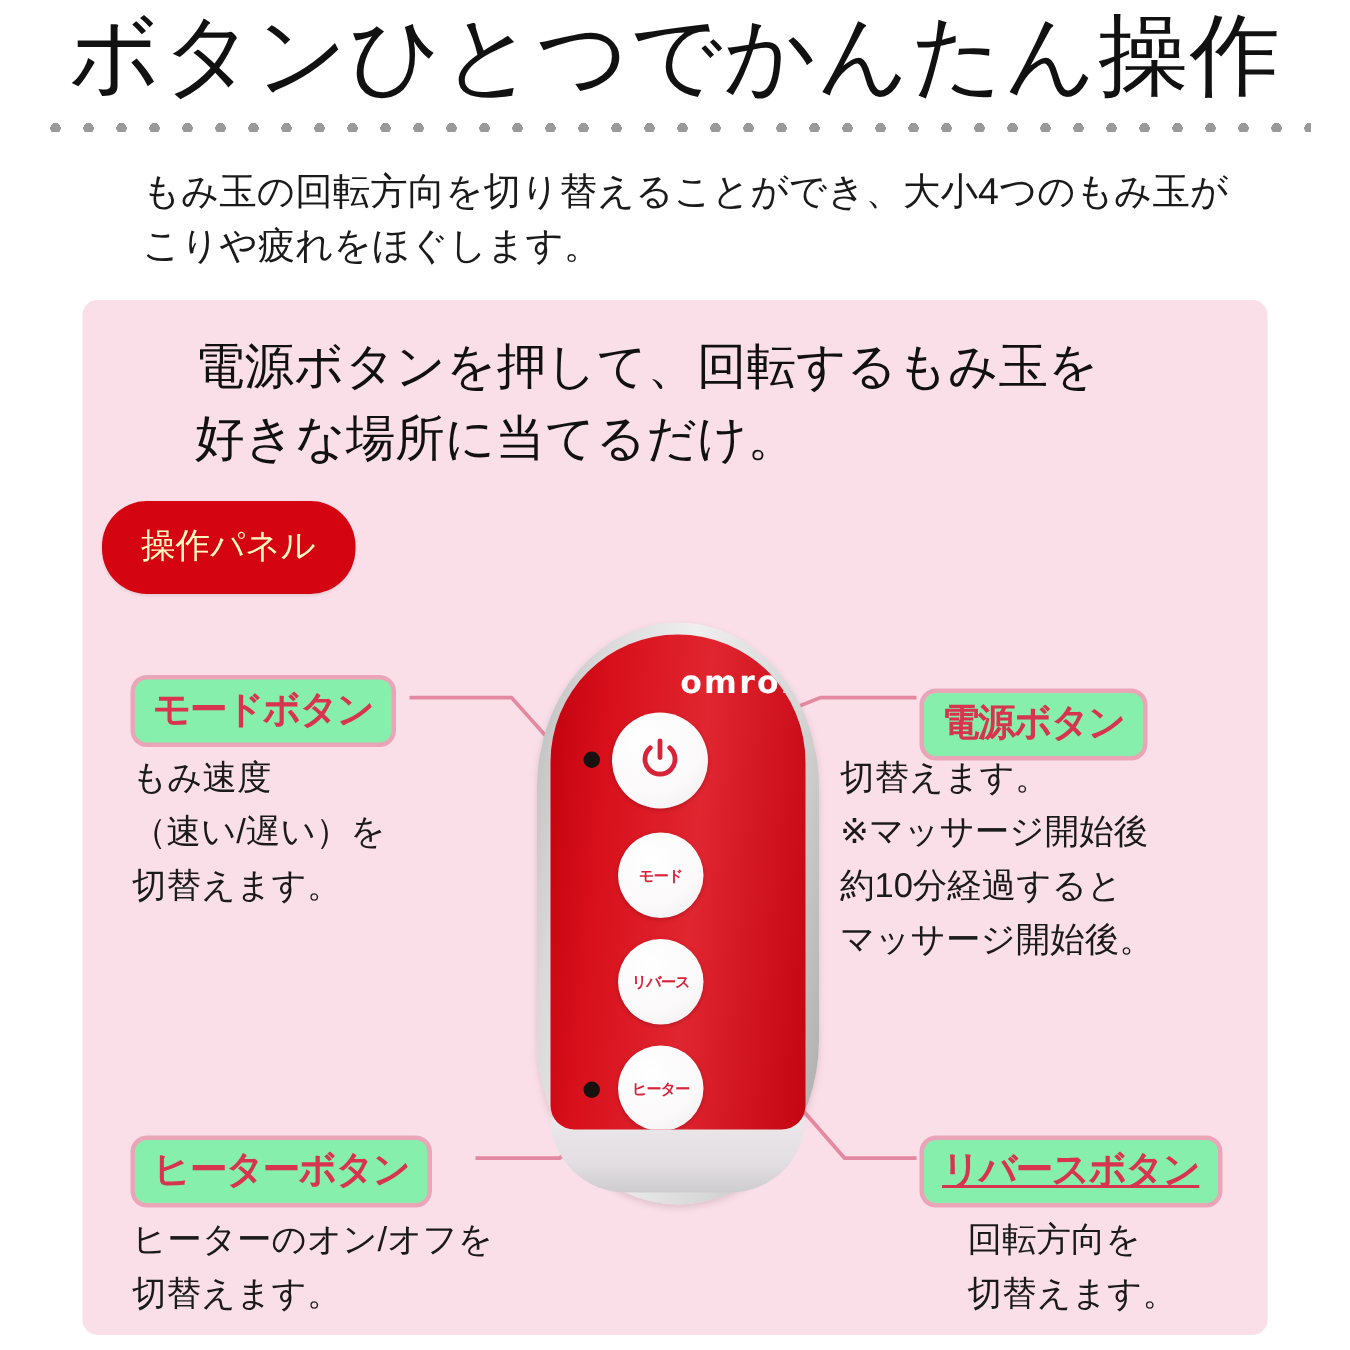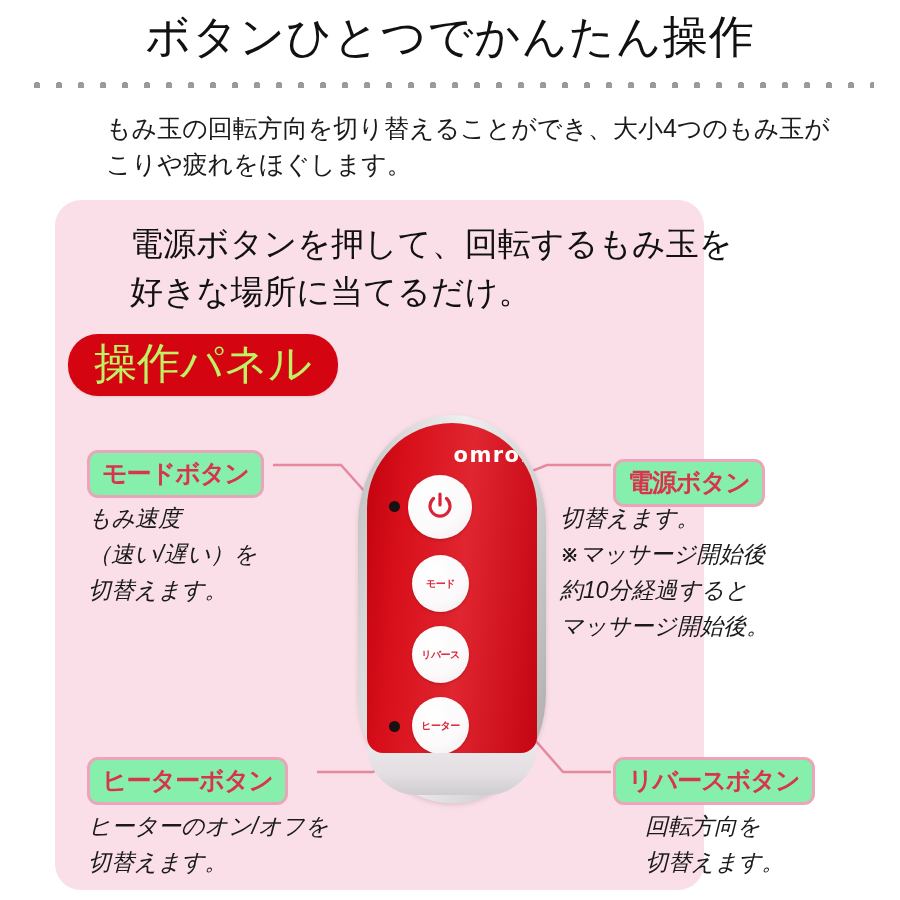--- a/index.html
+++ b/index.html
@@ -15,59 +15,59 @@
     position: relative;
   }
 
   
   #header-title {
     position: absolute;
     left: 0;
     top: 8px;
     width: 900px;
     text-align: center;
-    font-size: 45px;
+    font-size: 60px;
     line-height: 58px;
     color: #111111;
     letter-spacing: 1px;
     white-space: nowrap;
   }
   #dotted-divider {
     position: absolute;
     left: 26px;
     top: 80px;
     width: 848px;
     height: 8px;
     background-image: radial-gradient(circle closest-side, #9a9a9a 100%, transparent 100%);
     background-size: 22px 7px;
     background-position: 0 2px;
     background-repeat: repeat-x;
   }
 
   
   #intro-paragraph {
     position: absolute;
-    left: 106px;
+    left: 95px;
     top: 110px;
     width: 730px;
     font-size: 25px;
     line-height: 36px;
     color: #1a1a1a;
   }
   #intro-paragraph div { white-space: nowrap; }
 
   
   #pink-panel {
     position: absolute;
     left: 55px;
     top: 200px;
-    width: 649px;
+    width: 790px;
     height: 690px;
     background: #fadfe9;
-    border-radius: 26px;
+    border-radius: 10px;
   }
 
   
   #panel-lead {
     position: absolute;
     left: 75px;
     top: 20px;
     width: 700px;
     font-size: 33px;
     line-height: 48px;
@@ -75,22 +75,22 @@
   }
   #panel-lead div { white-space: nowrap; }
 
   
   #section-badge {
     position: absolute;
     left: 13px;
     top: 134px;
     padding: 6px 26px 10px 26px;
     background: #d40511;
-    color: #bef264;
-    font-size: 43px;
+    color: #fef9c3;
+    font-size: 23px;
     line-height: 46px;
     border-radius: 30px;
     white-space: nowrap;
     box-shadow: 0 1px 2px rgba(0,0,0,0.10);
   }
 
   
   #device {
     position: absolute;
     left: 303px;           
@@ -179,29 +179,29 @@
     padding: 5px 12px 7px 12px;
     white-space: nowrap;
     letter-spacing: -1px;
   }
   .callout-text {
     position: absolute;
     font-size: 23px;
     line-height: 36px;
     color: #1a1a1a;
   }
-  .callout-text div { white-space: nowrap; font-style: italic; }
+  .callout-text div { white-space: nowrap; }
 
   #badge-mode    { left: 32px;  top: 250px; }
   #text-mode     { left: 33px;  top: 300px; width: 260px; }
   #badge-power   { left: 558px; top: 259px; }
   #text-power    { left: 505px; top: 300px; width: 290px; }
   #badge-heater  { left: 32px;  top: 557px; }
   #text-heater   { left: 33px;  top: 608px; width: 300px; }
-  #badge-reverse { left: 558px; top: 557px; }
+  #badge-reverse { left: 558px; top: 557px; text-decoration: underline; }
   #text-reverse  { left: 590px; top: 608px; width: 240px; }
 
   
   #connectors {
     position: absolute;
     left: 0; top: 0;
     width: 790px; height: 690px;
     pointer-events: none;
   }
 </style>

